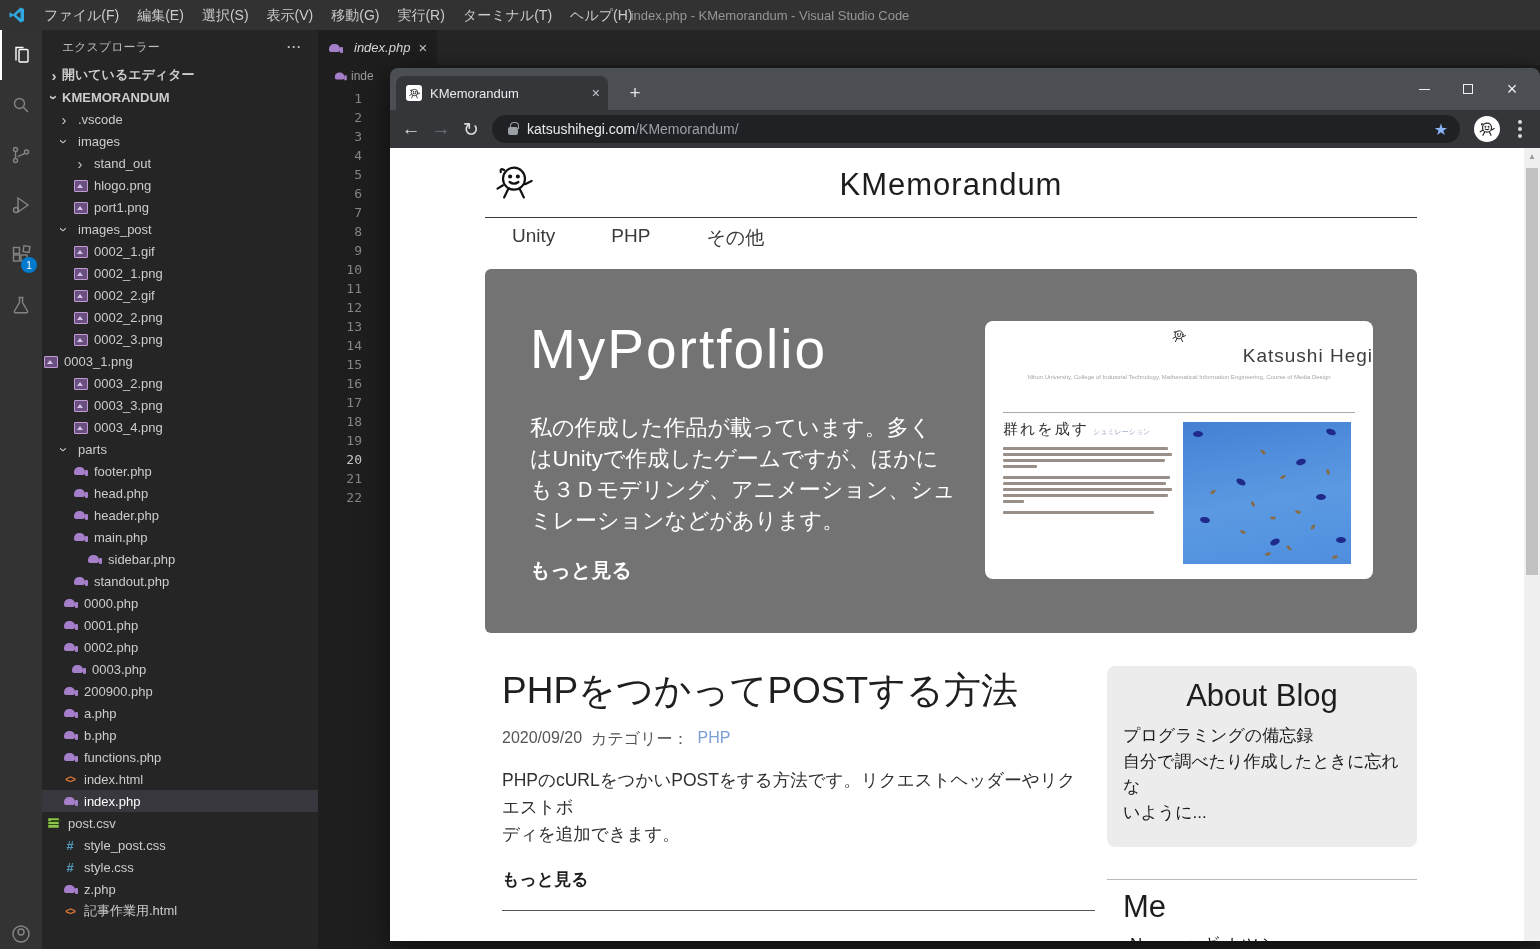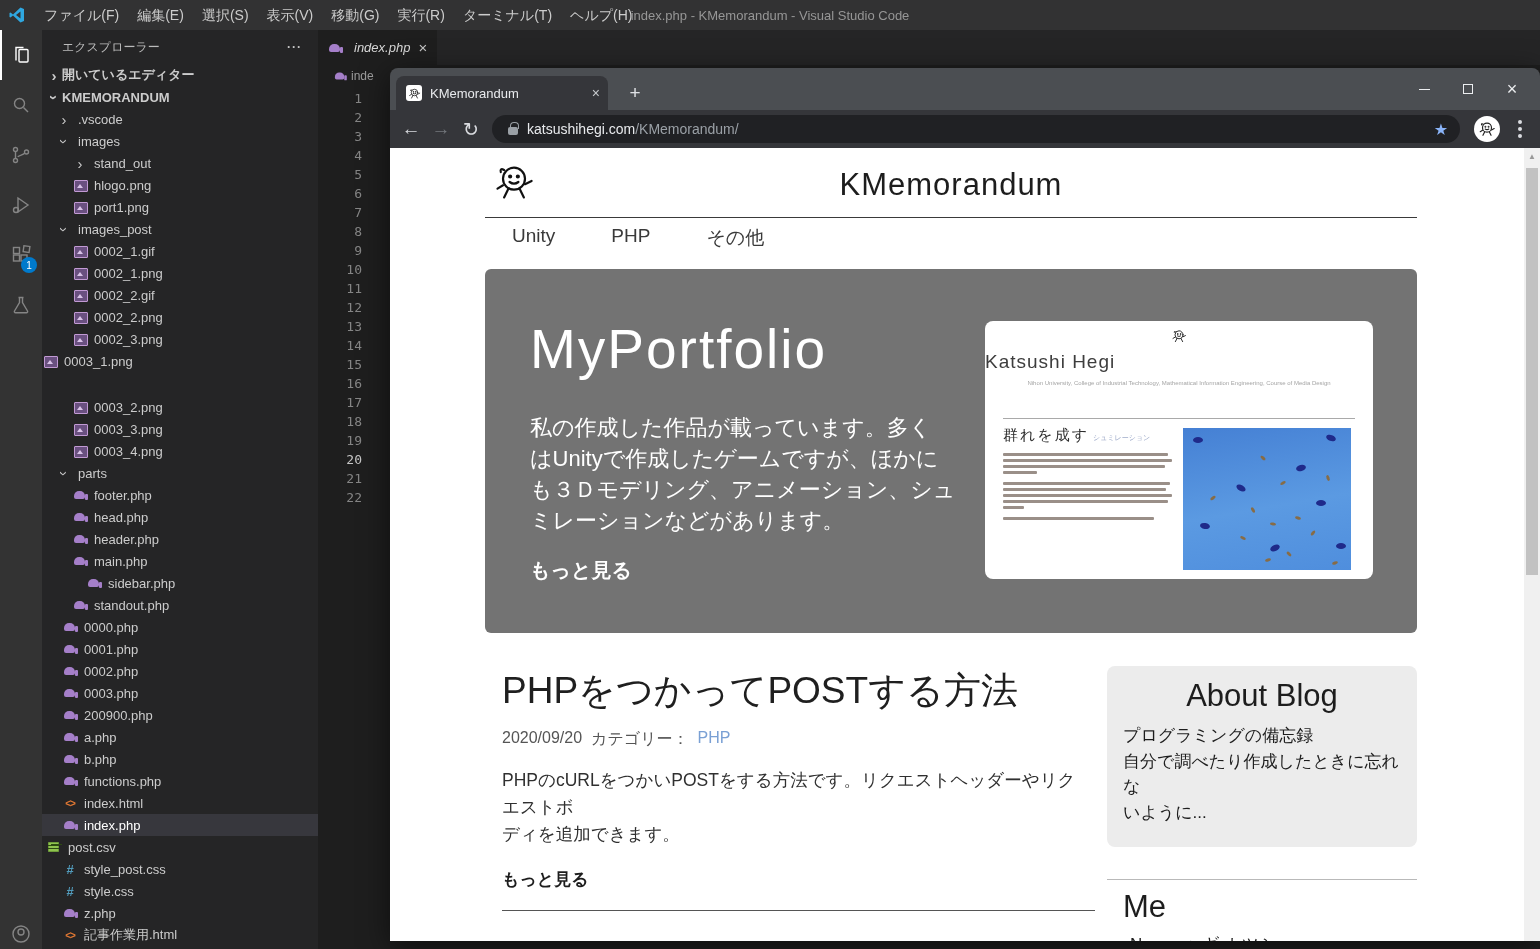--- a/index.html
+++ b/index.html
@@ -116,21 +116,21 @@
   .site-nav span { font-size:19px; color:#3a3a3a; cursor:pointer; }
 
   .hero { position:relative; width:932px; height:364px; background:#737373; border-radius:6px; margin-top:18px; color:#ffffff; }
   .hero-title { position:absolute; left:45px; top:48px; font-size:55px; font-weight:300; letter-spacing:2px; }
   .hero-desc { position:absolute; left:45px; top:143px; font-size:22px; line-height:31px; }
   .hero-more { position:absolute; left:45px; top:288px; font-size:20px; font-weight:bold; cursor:pointer; }
 
   .hero-card { position:absolute; left:500px; top:52px; width:388px; height:258px; background:#ffffff;
                border-radius:8px; color:#333; overflow:hidden; }
   .card-logo { display:flex; justify-content:center; margin-top:7px; }
-  .card-name { text-align:left; font-size:19px; color:#3d3d3d; letter-spacing:1px; margin-top:7px; }
+  .card-name { text-align:right; font-size:19px; color:#3d3d3d; letter-spacing:1px; margin-top:1px; }
   .card-sub { text-align:center; font-size:6px; color:#a5a5a5; margin-top:7px; }
   .card-divider { border-top:1px solid #a9a9a9; margin:32px 18px 0; }
   .card-body { display:flex; padding:7px 16px 0 18px; }
   .card-left { width:172px; }
   .work-title { font-size:15px; letter-spacing:2px; color:#2e2e2e; }
   .work-tag { font-size:7px; color:#9aa7c7; margin-left:4px; }
   .skel-group { margin-top:8px; }
   .skel { height:3px; background:#9a8f88; margin-bottom:3px; border-radius:1px; }
   .card-img { width:168px; height:142px; margin:2px 0 0 8px;
               background:linear-gradient(170deg,#4580d4 0%,#5b9ae2 55%,#4f8edd 100%); }
@@ -296,21 +296,21 @@
         <div class="tree-row" style="padding-left: 30px;">
           <span class="ficon image-icon"></span>
           <span class="flabel">0002_3.png</span>
         </div>
 
         <div class="tree-row" style="">
           <span class="ficon image-icon"></span>
           <span class="flabel">0003_1.png</span>
         </div>
 
-        <div class="tree-row" style="padding-left: 30px; margin-top: 24px;">
+        <div class="tree-row" style="padding-left: 30px;">
           <span class="ficon image-icon"></span>
           <span class="flabel">0003_2.png</span>
         </div>
 
         <div class="tree-row" style="padding-left: 30px;">
           <span class="ficon image-icon"></span>
           <span class="flabel">0003_3.png</span>
         </div>
 
         <div class="tree-row" style="padding-left: 30px;">
@@ -361,21 +361,21 @@
         <div class="tree-row" style="padding-left: 20px;">
           <span class="ficon php-elephant-icon"></span>
           <span class="flabel">0001.php</span>
         </div>
 
         <div class="tree-row" style="padding-left: 20px;">
           <span class="ficon php-elephant-icon"></span>
           <span class="flabel">0002.php</span>
         </div>
 
-        <div class="tree-row" style="padding-left: 20px;">
+        <div class="tree-row" style="padding-left: 28px;">
           <span class="ficon php-elephant-icon"></span>
           <span class="flabel">0003.php</span>
         </div>
 
         <div class="tree-row" style="padding-left: 20px;">
           <span class="ficon php-elephant-icon"></span>
           <span class="flabel">200900.php</span>
         </div>
 
         <div class="tree-row" style="padding-left: 20px;">

